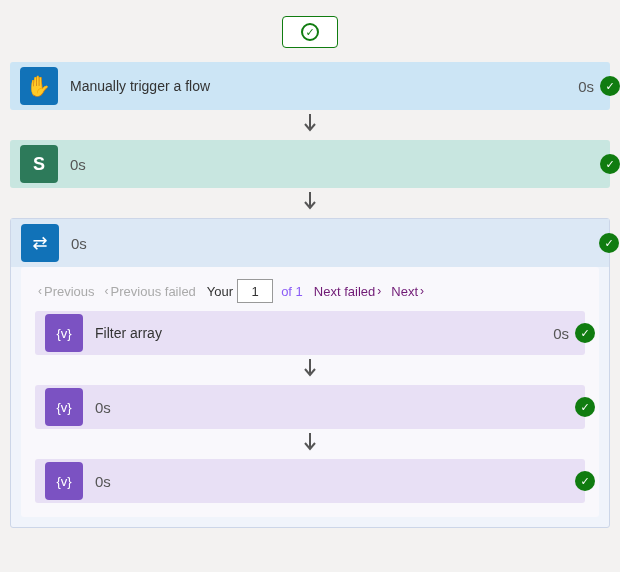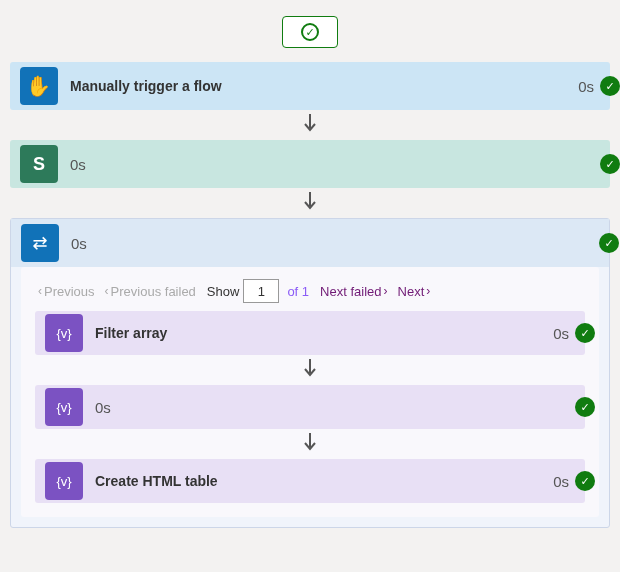--- a/index.html
+++ b/index.html
@@ -74,21 +74,21 @@
       display: flex;
       align-items: center;
       justify-content: center;
       margin-right: 12px;
       flex-shrink: 0;
       font-size: 20px;
       color: #fff;
     }
     .step-label {
       font-size: 14px;
-      font-weight: 700;
+      font-weight: 400;
       flex: 1;
     }
     .step-duration {
       font-size: 15px;
       color: #555;
       margin-right: 6px;
     }
     .step-check {
       position: absolute;
       right: -10px;
@@ -292,21 +292,21 @@
 
         <div class="pagination-bar">
           <button class="nav-btn disabled">
             <span class="chevron">‹</span>
             <span>Previous</span>
           </button>
           <button class="nav-btn disabled">
             <span class="chevron">‹</span>
             <span>Previous failed</span>
           </button>
-          <span class="show-label">Show</span>
+          <span class="show-label">Your</span>
           <input class="page-input" type="text" value="1" style="">
           <span class="of-total">of <span>1</span></span>
           <button class="nav-btn">
             <span>Next failed</span>
             <span class="chevron">›</span>
           </button>
           <button class="nav-btn">
             <span>Next</span>
             <span class="chevron">›</span>
           </button>
@@ -341,21 +341,20 @@
           <div class="arrow-down">
             <svg width="18" height="22" viewBox="0 0 18 22">
               <line x1="9" y1="0" x2="9" y2="14" stroke="#555" stroke-width="2"></line>
               <polyline points="4,10 9,16 14,10" fill="none" stroke="#555" stroke-width="2"></polyline>
             </svg>
           </div>
 
           <div class="inner-step-row">
             <div class="inner-step-block step-html">
               <div class="step-icon" style="background:#7b52c2;font-size:13px;">{v}</div>
-              <span class="step-label">Create HTML table</span>
               <span class="step-duration">0s</span>
               <div class="inner-step-check">✓</div>
             </div>
           </div>
 
         </div>
       </div>
     </div>
 
   </div>

